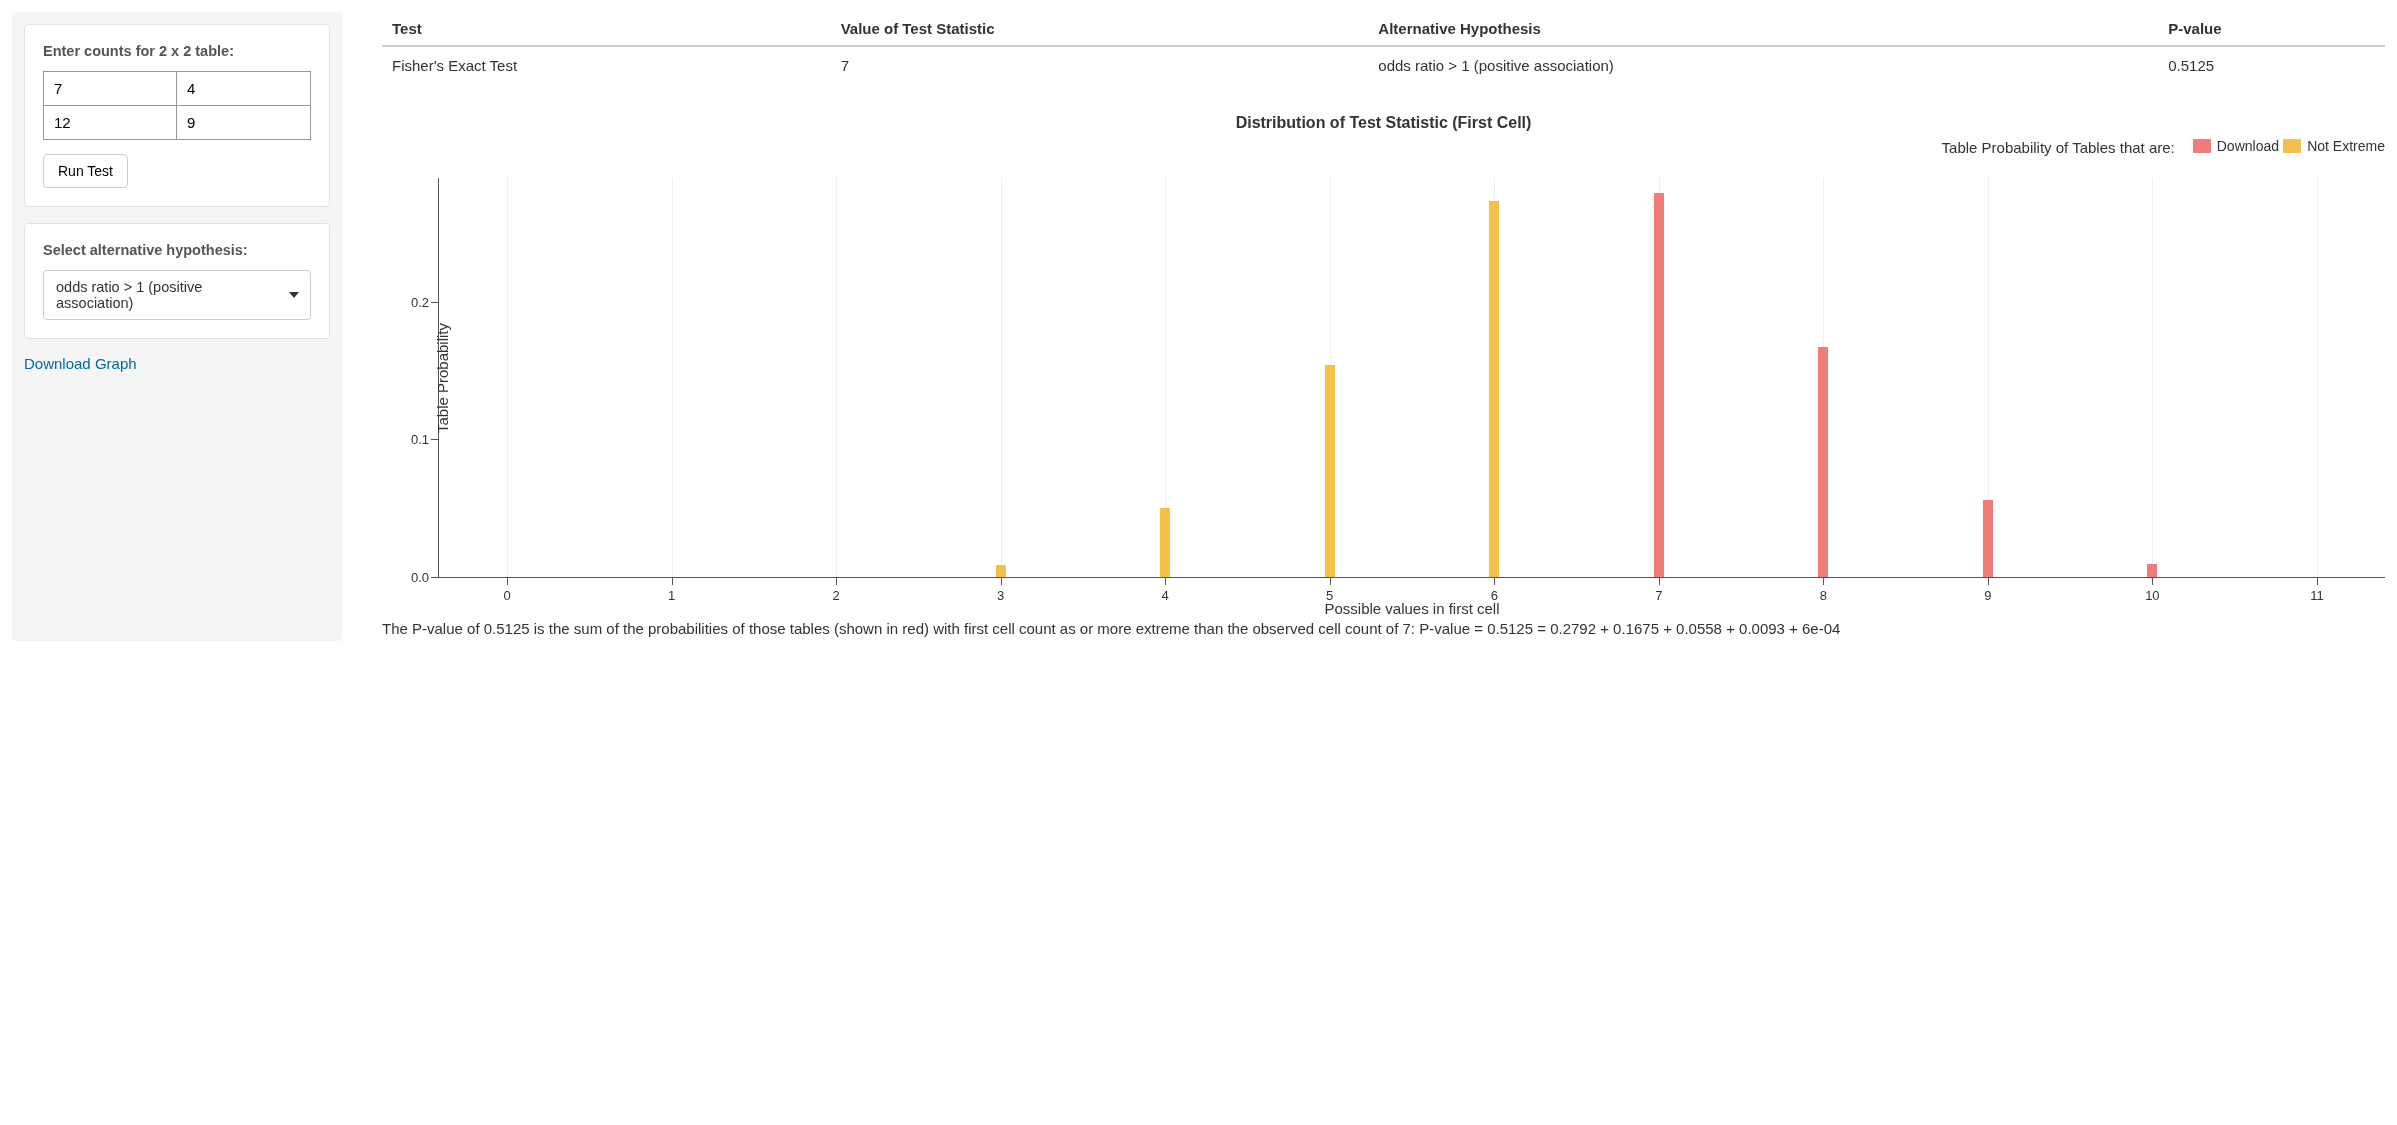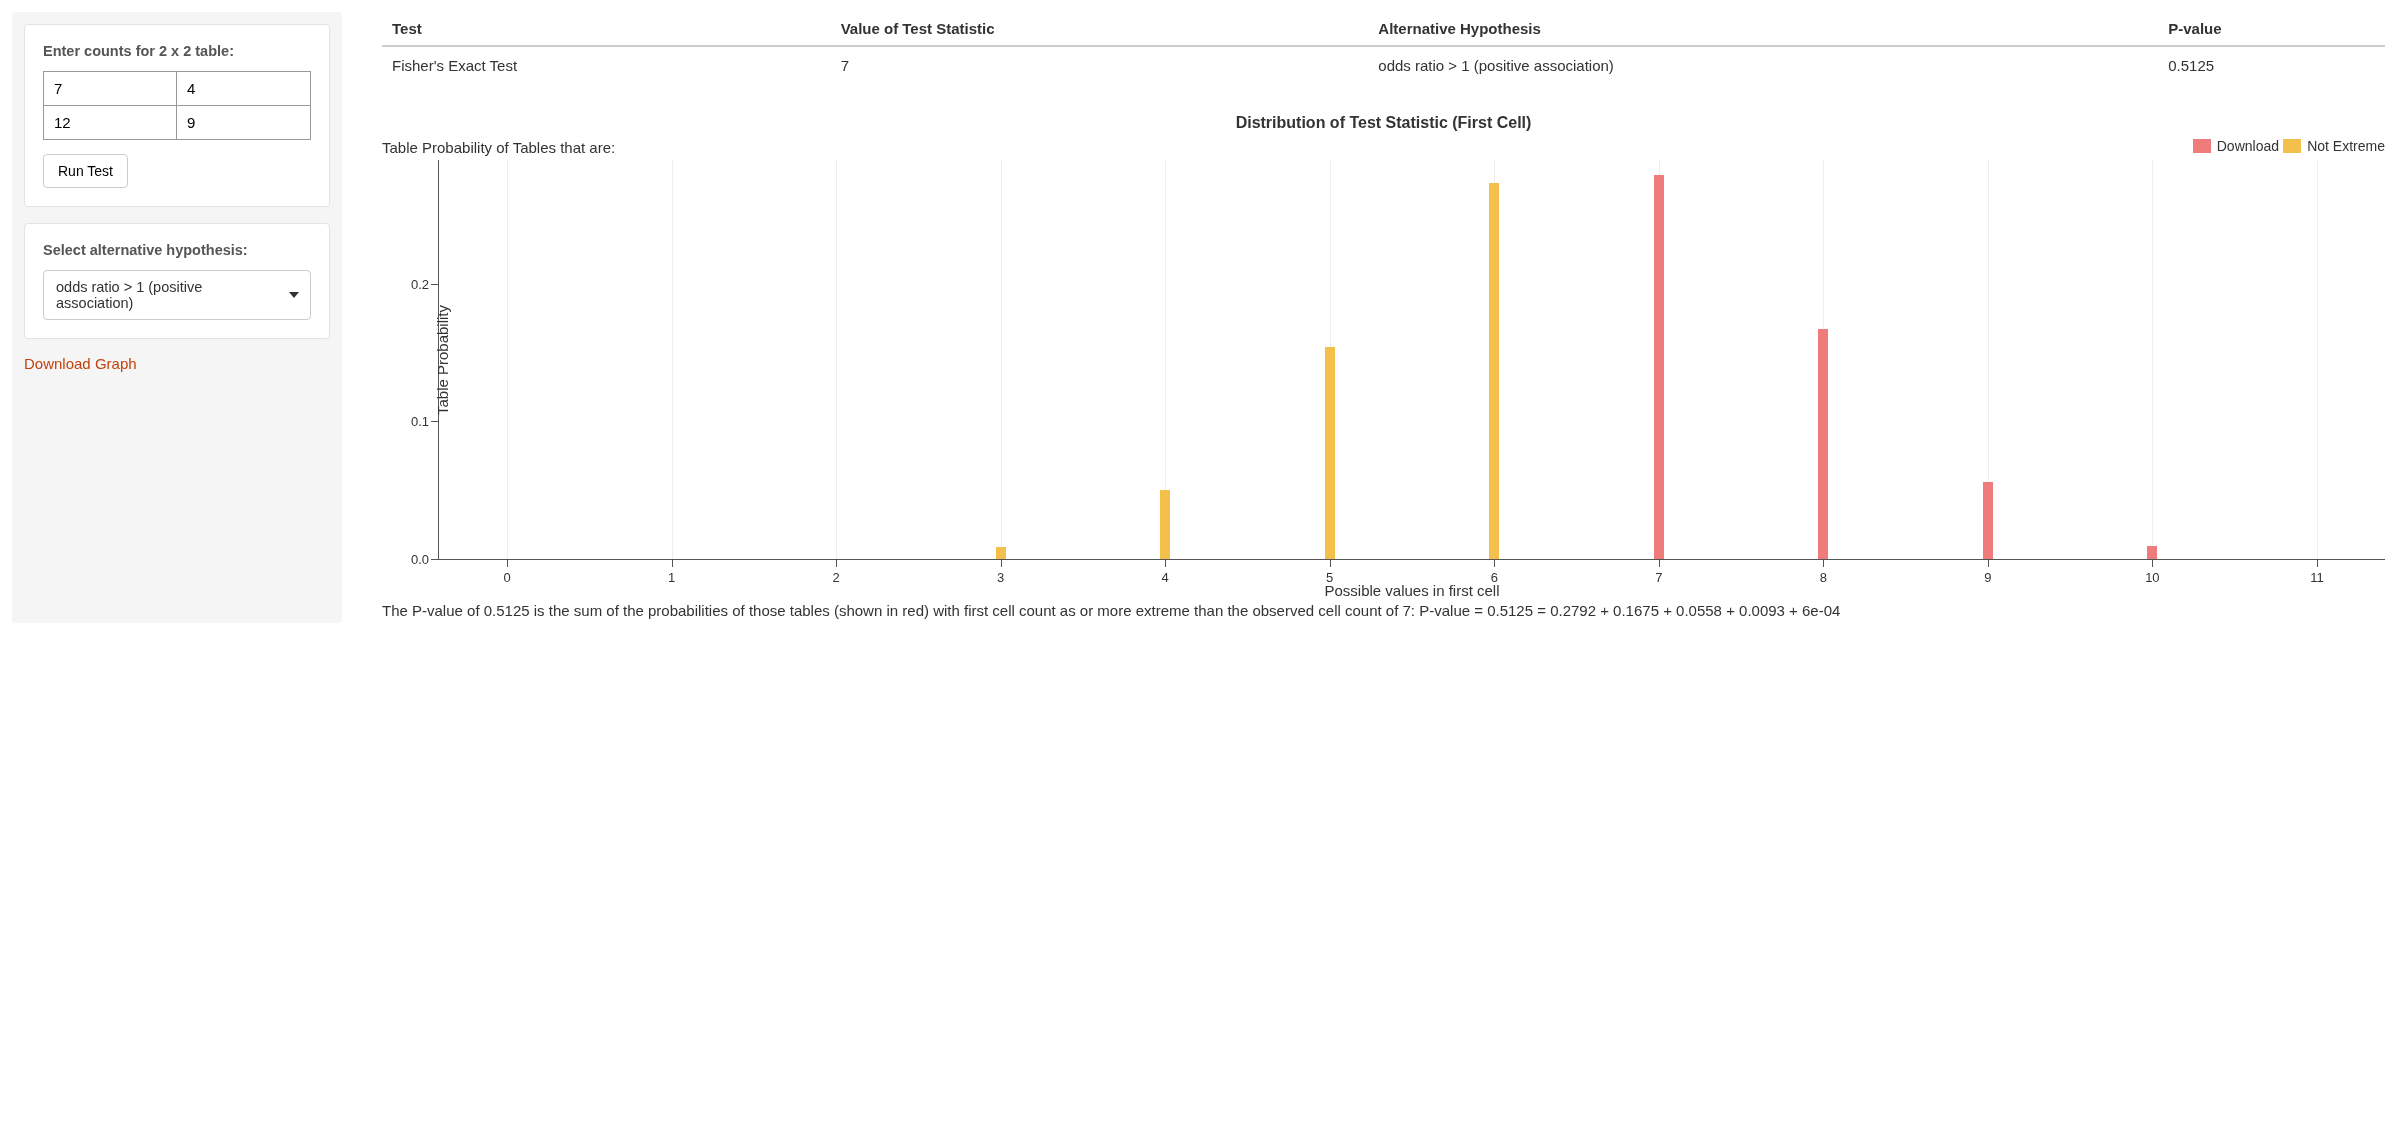--- a/index.html
+++ b/index.html
@@ -77,21 +77,21 @@
     right: 12px;
     top: 50%;
     transform: translateY(-50%);
     pointer-events: none;
     width: 0; height: 0;
     border-left: 5px solid transparent;
     border-right: 5px solid transparent;
     border-top: 6px solid #333;
   }
   .download-link {
-    color: #c2410c;
+    color: #0369a1;
     text-decoration: none;
     font-size: 15px;
     cursor: pointer;
   }
 
   
   .results-table { width: 100%; border-collapse: collapse; margin-bottom: 30px; }
   .results-table th {
     text-align: left;
     font-weight: 700;
@@ -101,25 +101,25 @@
   }
   .results-table td {
     padding: 10px 10px;
     font-size: 15px;
   }
 
   
   .chart-title { text-align: center; font-weight: 700; font-size: 16px; margin-bottom: 6px; }
   .chart-subtitle-row {
     display: flex;
-    justify-content: space-between;
+    justify-content: flex-end;
     align-items: center;
     gap: 18px;
     font-size: 15px;
-    margin-bottom: 4px;
+    margin-bottom: 22px;
   }
   .legend-item { display: inline-flex; align-items: center; gap: 6px; font-size: 14px; }
   .legend-swatch { width: 18px; height: 14px; display: inline-block; }
   .chart-area {
     position: relative;
     height: 400px;
     margin-left: 56px;
     margin-bottom: 40px;
     border-left: 1.5px solid #555;
     border-bottom: 1.5px solid #555;

